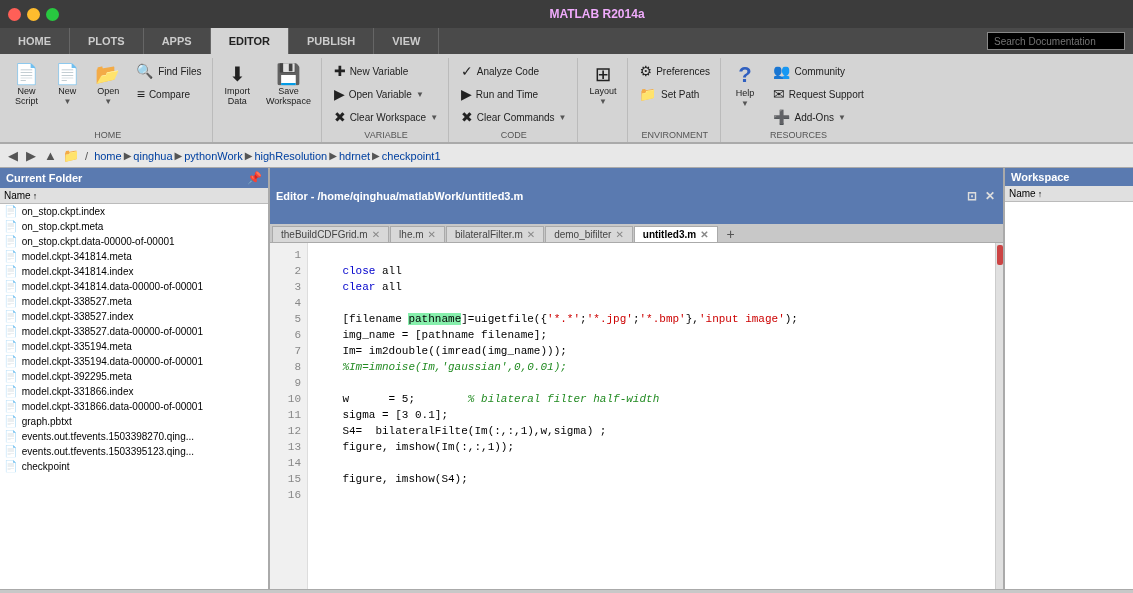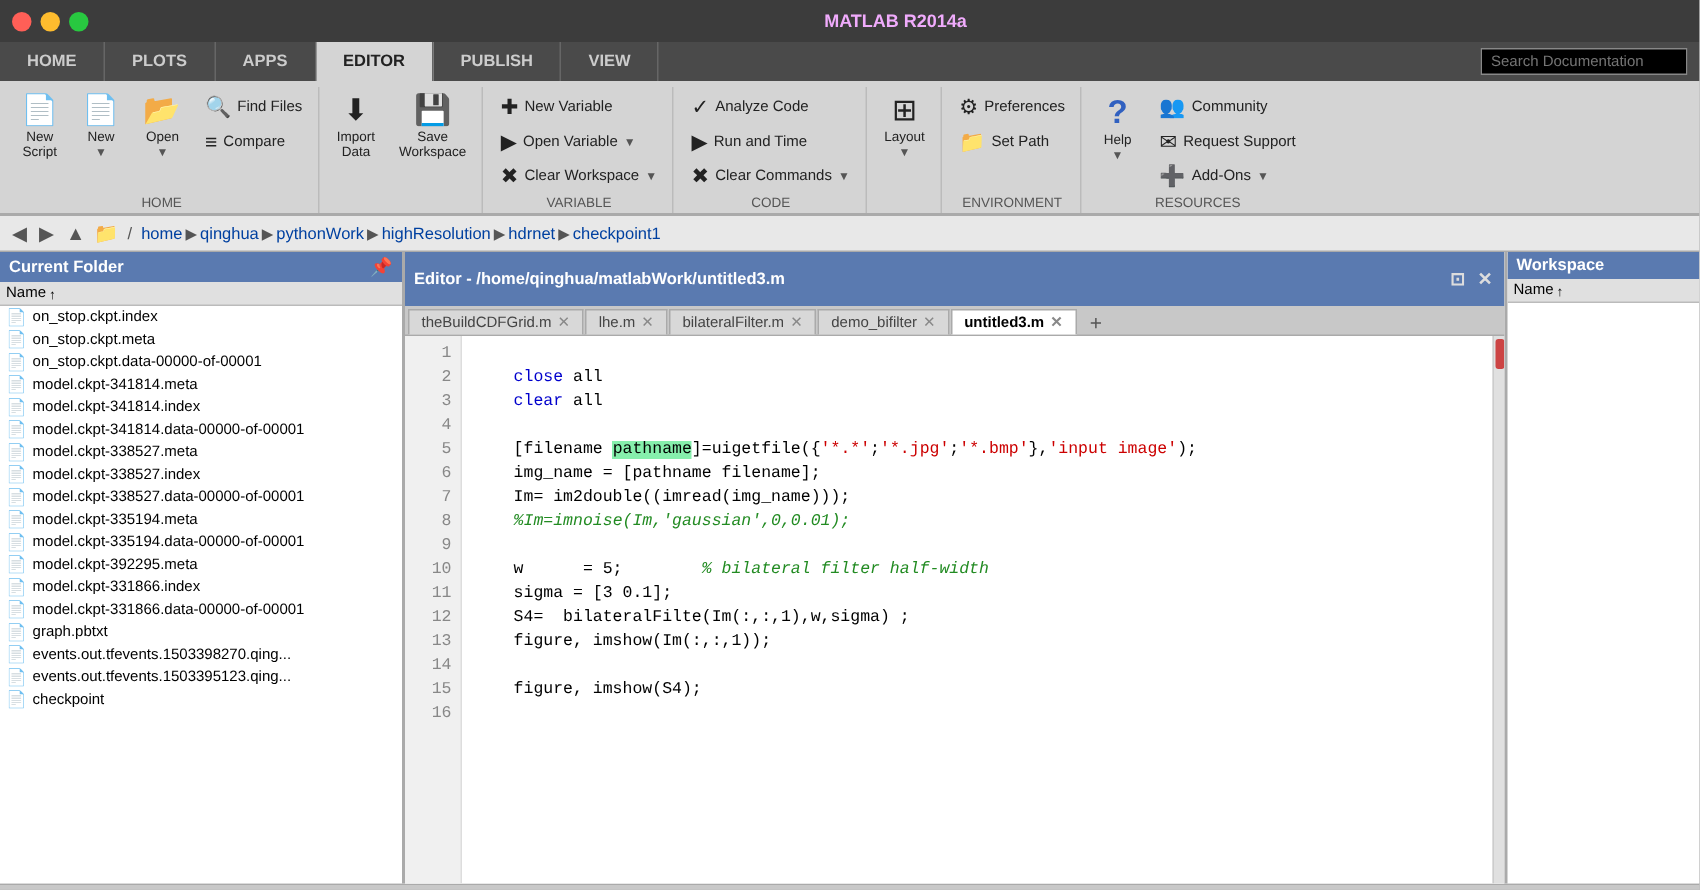--- a/index.html
+++ b/index.html
@@ -196,21 +196,21 @@
     #center-panel {
       flex: 1;
       display: flex;
       flex-direction: column;
       background: #f0f0f0;
       min-width: 0;
     }
     #editor-title-bar {
       background: #5a7ab0;
       color: white;
-      padding: 11px 6px;
+      padding: 21px 6px;
       font-size: 11px;
       font-weight: bold;
       display: flex;
       justify-content: space-between;
       align-items: center;
     }
     .editor-controls { display: flex; gap: 4px; }
     .editor-ctrl-btn { cursor: pointer; color: #ddd; font-size: 12px; padding: 0 2px; }
     #editor-tabs {
       background: #c8c8c8;

